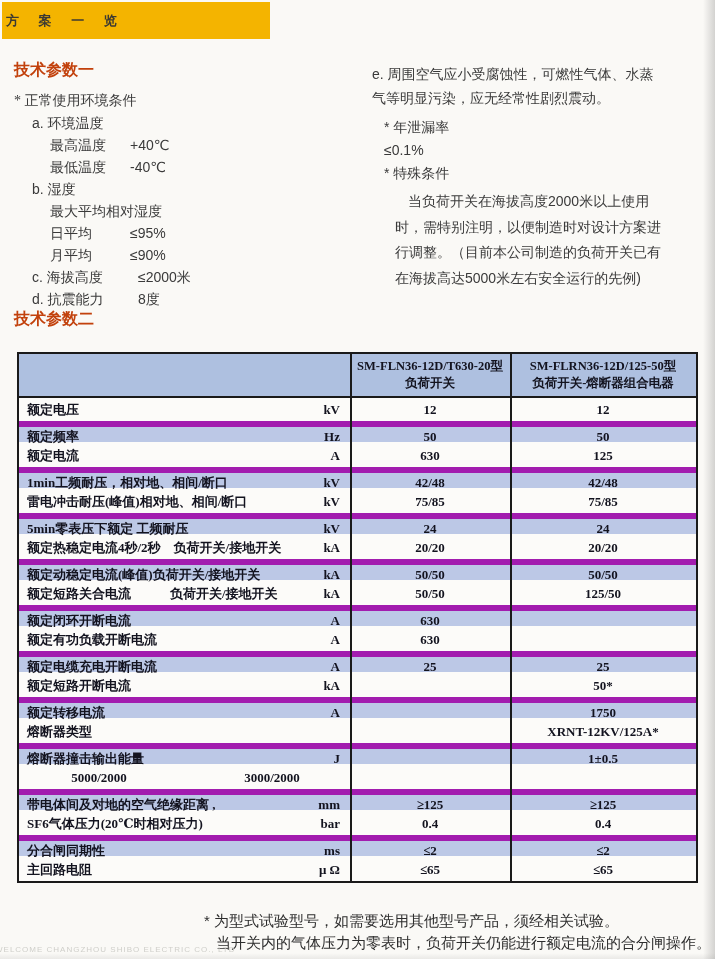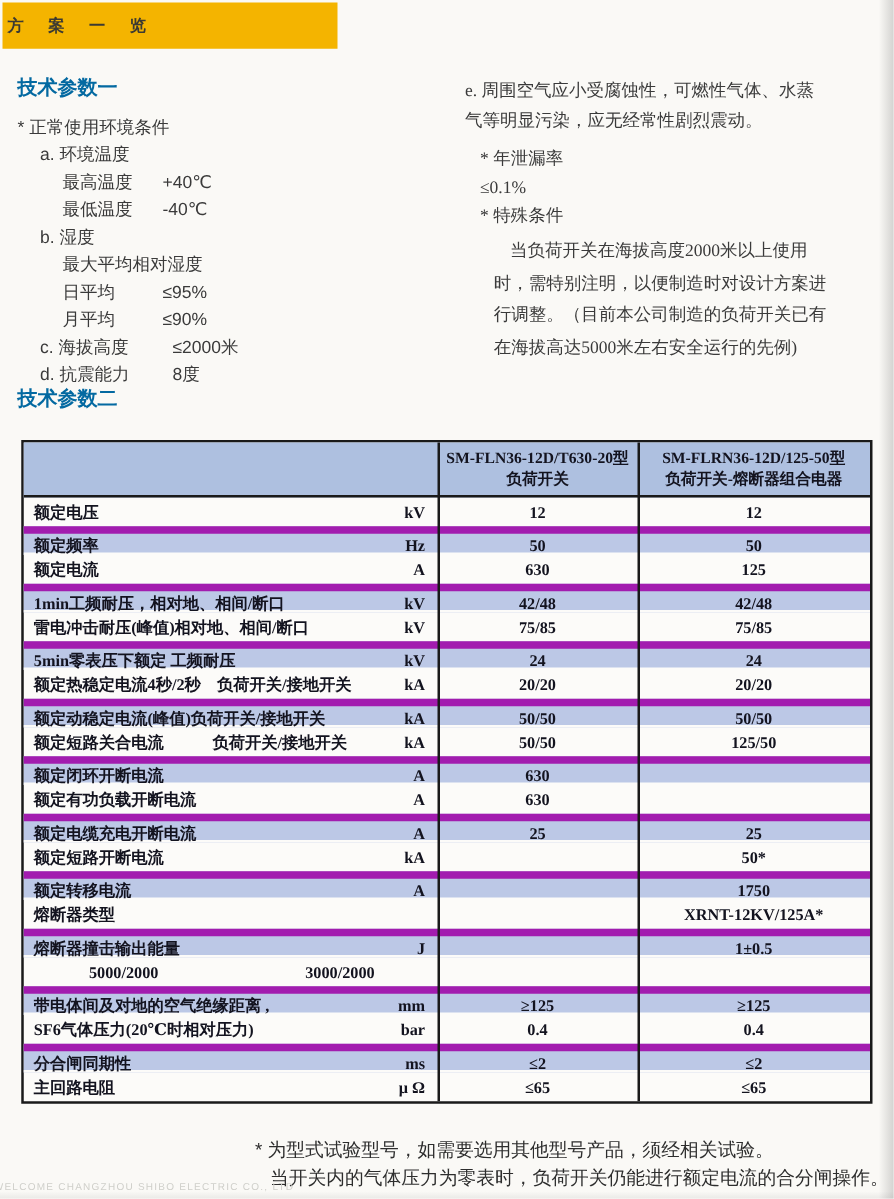--- a/index.html
+++ b/index.html
@@ -14,35 +14,35 @@
     background:linear-gradient(to right,rgba(110,110,110,0) 0%,rgba(110,110,110,0.28) 100%);
     pointer-events:none;z-index:9;}
   .edge-bottom{position:absolute;left:0;bottom:0;width:100%;height:6px;
     background:linear-gradient(to bottom,rgba(120,120,120,0) 0%,rgba(120,120,120,0.12) 100%);
     pointer-events:none;z-index:9;}
 
   .banner{position:absolute;left:2px;top:2px;width:268px;height:37px;
     background:#F4B400;color:#3C3A32;font-size:13px;font-weight:bold;
     letter-spacing:8px;line-height:37px;padding-left:4px;box-sizing:border-box;}
 
-  .sec-title{font-size:16px;font-weight:bold;color:#0369a1;}
+  .sec-title{font-size:16px;font-weight:bold;color:#c2410c;}
 
   .left-col{position:absolute;left:14px;top:60px;width:352px;}
   .left-col .sec-title{height:30px;}
   .p-line{height:22px;line-height:22px;font-size:14px;color:#3a3a3a;display:flex;}
-  .p-line.i0{padding-left:0;}
+  .p-line.i0{padding-left:0;font-family:Liberation Serif, serif;}
   .p-line.i1{padding-left:18px;}
   .p-line.i2{padding-left:36px;}
   .p-line .lab{display:inline-block;}
   .p-line.i1 .lab.has-val{min-width:106px;}
   .p-line.i2 .lab.has-val{min-width:80px;}
 
   .title2{position:absolute;left:14px;top:309px;}
 
-  .right-col{position:absolute;left:372px;top:62px;width:335px;font-size:14px;color:#3a3a3a;font-family:Liberation Serif, serif;}
+  .right-col{position:absolute;left:372px;top:62px;width:335px;font-size:14px;color:#3a3a3a;}
   .right-col .rline{line-height:24px;}
   .leak-line{margin-top:6px;padding-left:12px;line-height:23px;display:flex;flex-direction:column;}
   .leak-line .lab{min-width:98px;}
   .special-label{padding-left:12px;line-height:23px;}
   .special-para{padding-left:23px;margin-top:4px;}
   .special-para .sline{line-height:25.5px;}
   .special-para .sline.first{padding-left:13px;}
 
   
   .spec-table{position:absolute;left:17px;top:352px;width:681px;height:531px;

